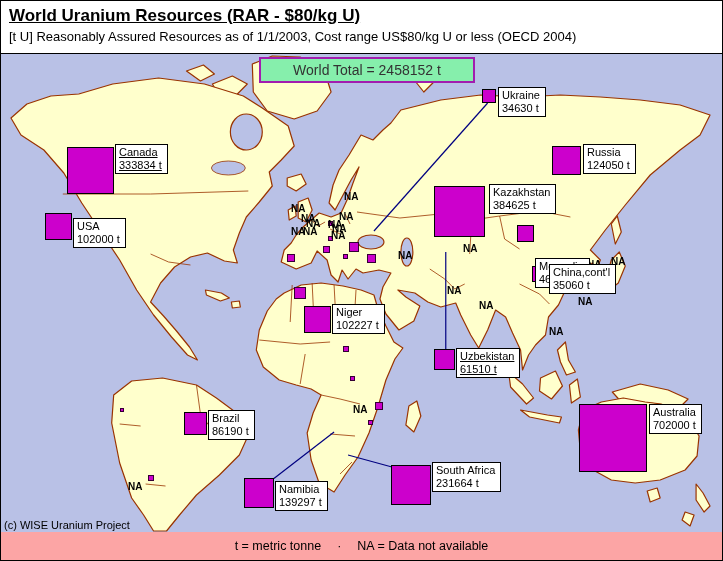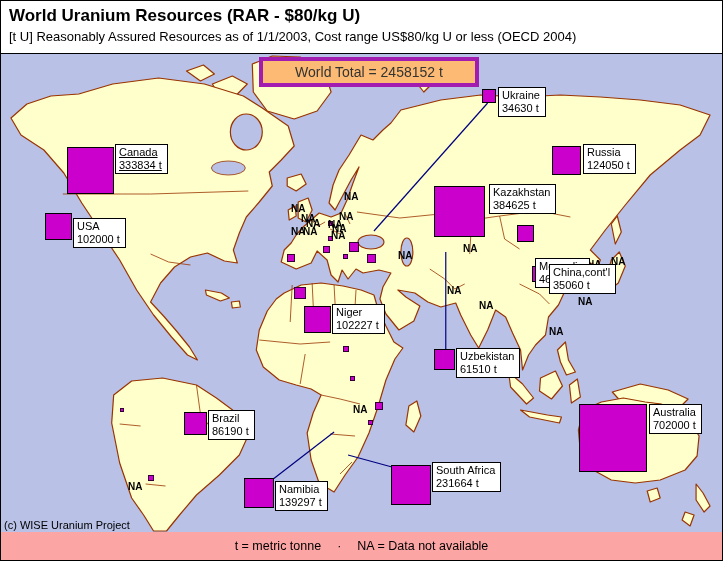--- a/index.html
+++ b/index.html
@@ -1,25 +1,25 @@
 <!DOCTYPE html>
 <html style="--ocean: #b9c1e6; --square: #cc00cc;"><head>
 <meta charset="utf-8">
 <style>
   html,body{margin:0;padding:0;background:#888;}
   .page{position:relative;width:723px;height:561px;background:#fff;border:1px solid #000;
         box-sizing:border-box;font-family:"Liberation Sans",sans-serif;overflow:hidden;}
   header{height:52px;padding:3px 8px;box-sizing:border-box;}
-  .title{font-size:17px;font-weight:bold;margin:2px 0 3px 0;color:#000;letter-spacing:0;}
+  .title{font-size:17px;font-weight:bold;margin:2px 0 3px 0;color:#000;letter-spacing:0;text-decoration:underline;}
   .subtitle{font-size:13px;font-weight:normal;color:#000;}
   .map{position:absolute;left:0;top:52px;width:721px;height:479px;
        background:var(--ocean,#b9c1e6);border-top:1px solid #000;border-bottom:1px solid #000;}
   .map svg{position:absolute;left:0;top:0;z-index:0;}
   .total-box{position:absolute;left:258px;top:3px;width:212px;height:22px;z-index:4;
-             background:#fdba74;border:4px solid #a21caf;display:flex;align-items:center;justify-content:center;
+             background:#86efac;border:2px solid #a21caf;display:flex;align-items:center;justify-content:center;
              font-size:14px;color:#333;}
   .copyright{position:absolute;left:3px;bottom:2px;font-size:11px;color:#000;z-index:4;}
   .square{position:absolute;background:var(--square,#cc00cc);border:1px solid #000;
           box-sizing:border-box;z-index:2;}
   .minor{position:absolute;background:var(--square,#cc00cc);border:1px solid #330033;
          box-sizing:border-box;z-index:1;}
   .clabel{position:absolute;background:#fff;border:1px solid #000;z-index:3;
           font-size:11px;line-height:13px;padding:1px 5px 1px 3px;white-space:nowrap;color:#000;}
   .na{position:absolute;font-size:10px;font-weight:bold;color:#000;z-index:1;letter-spacing:0;}
   footer{position:absolute;left:0;bottom:0;width:100%;height:28px;background:#fca5a5;
@@ -125,21 +125,21 @@
       <div class="clabel" style="left: 548px; top: 210px;">
         <div>China,cont'l</div>
         <div>35060 t</div>
       </div>
       <div class="square" style="left: 303px; top: 252px; width: 27px; height: 27px;"></div>
       <div class="clabel" style="left: 331px; top: 250px;">
         <div>Niger</div>
         <div>102227 t</div>
       </div>
       <div class="square" style="left: 433px; top: 295px; width: 21px; height: 21px;"></div>
-      <div class="clabel" style="left: 455px; top: 294px;">
+      <div class="clabel" style="left: 455px; top: 294px; text-decoration: underline;">
         <div>Uzbekistan</div>
         <div>61510 t</div>
       </div>
       <div class="square" style="left: 183px; top: 358px; width: 23px; height: 23px;"></div>
       <div class="clabel" style="left: 207px; top: 356px;">
         <div>Brazil</div>
         <div>86190 t</div>
       </div>
       <div class="square" style="left: 243px; top: 424px; width: 30px; height: 30px;"></div>
       <div class="clabel" style="left: 274px; top: 427px;">

